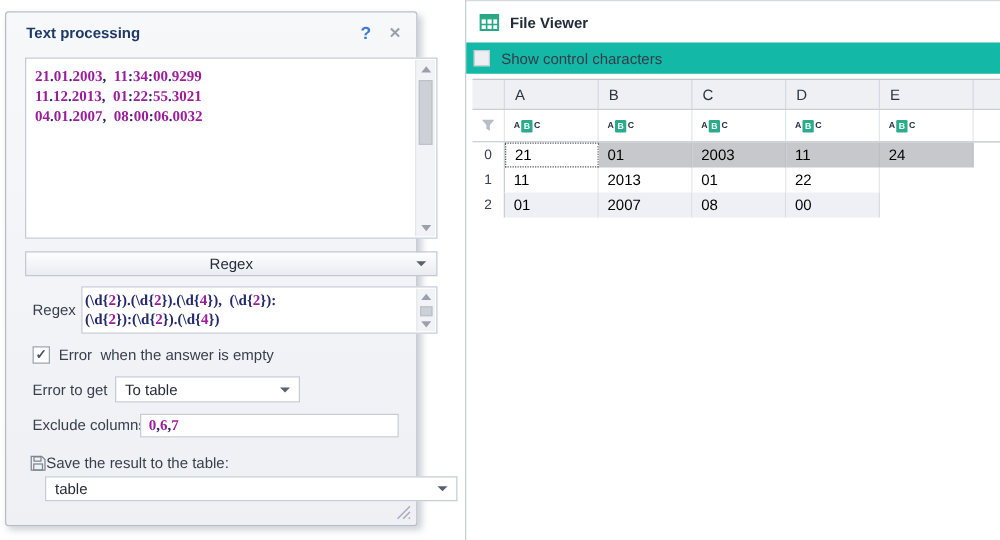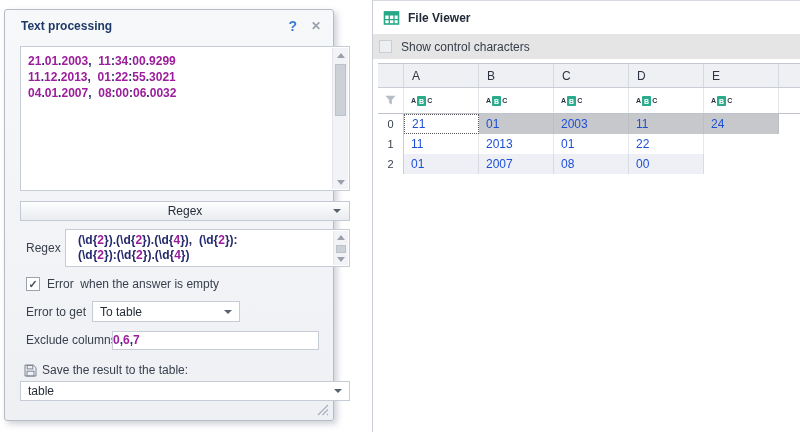--- a/index.html
+++ b/index.html
@@ -10,92 +10,92 @@
     border:1px solid #b6bcc6; border-radius:3px;
     background:linear-gradient(180deg,#f7f8fa 0%,#eef0f4 100%);
     box-shadow:3px 3px 6px rgba(110,120,140,.35); }
   .d-titlebar { position:absolute; left:0; top:0; right:0; height:30px; display:flex; align-items:center; padding:2px 12px 0 16px; }
   .d-title { flex:1; font-size:12px; font-weight:bold; color:#1f3a68; }
   .d-help { font-size:14px; font-weight:bold; color:#3b7bd4; margin-right:14px; cursor:default; }
   .d-close { font-size:12px; color:#97a0ac; font-weight:bold; cursor:default; }
 
   .d-textarea { position:absolute; left:15px; top:36px; width:330px; height:145px; background:#fff; border:1px solid #c6ccd6; }
   .ta-text { position:absolute; left:7px; top:6px; right:20px; }
-  .mono { font-family:Liberation Sans, sans-serif; font-size:12px; font-weight:bold; white-space:pre; line-height:16px; }
+  .mono { font-family:Liberation Serif, serif; font-size:12px; font-weight:bold; white-space:pre; line-height:16px; }
   .cD { color:#9b1d9b; } .cS { color:#23296b; }
 
   .sb { position:absolute; top:1px; bottom:1px; right:1px; width:16px; background:#f2f3f6; border-left:1px solid #e3e6eb; }
   .sb-btn { position:absolute; left:0; right:0; height:14px; display:flex; align-items:center; justify-content:center; }
   .sb-up { top:0; } .sb-dn { bottom:0; }
   .tri-up { width:0; height:0; border-left:4px solid transparent; border-right:4px solid transparent; border-bottom:5px solid #9aa1ad; }
   .tri-dn { width:0; height:0; border-left:4px solid transparent; border-right:4px solid transparent; border-top:5px solid #9aa1ad; }
   .sb-thumb { position:absolute; left:2px; right:2px; background:#ccd0d7; border:1px solid #bcc1ca; }
   .d-textarea .sb-thumb { top:16px; height:52px; }
 
   .d-modebtn { position:absolute; left:15px; top:191px; width:330px; height:20px; border:1px solid #c3c9d3;
     background:linear-gradient(180deg,#fefefe,#e9ecf1); display:flex; align-items:center; justify-content:center;
     font-size:12px; color:#262c38; cursor:default; }
   .arr { width:0; height:0; border-left:4px solid transparent; border-right:4px solid transparent; border-top:4px solid #596070; }
   .d-modebtn .arr { position:absolute; right:8px; }
 
   .d-regexrow { position:absolute; left:15px; top:219px; width:330px; height:38px; }
   .d-regexlabel { position:absolute; left:6px; top:12px; font-size:12px; color:#39404d; }
-  .d-regexinput { position:absolute; left:45px; top:0; right:0; bottom:0; background:#fff; border:1px solid #c6ccd6; padding:3px 20px 0 12px; overflow:hidden; }
+  .d-regexinput { position:absolute; left:45px; top:0; right:0; bottom:0; background:#fff; border:1px solid #c6ccd6; padding:3px 20px 0 2px; overflow:hidden; }
   .d-regexinput .mono { line-height:15px; }
   .sb-mini { position:absolute; top:1px; bottom:1px; right:1px; width:15px; background:#f2f3f6; }
   .sb-mini .sb-btn { height:12px; }
   .sb-mini .sb-thumb { top:14px; height:8px; }
 
   .checkbox { width:14px; height:14px; background:#fff; border:1px solid #9ba3b1; display:flex; align-items:center; justify-content:center;
     font-size:11px; font-weight:bold; color:#4a5260; line-height:1; }
   .d-checkrow { position:absolute; left:21px; top:267px; display:flex; align-items:center; gap:7px; }
   .lbl { font-size:12px; color:#39404d; white-space:pre; }
 
   .d-wtgrow { position:absolute; left:21px; top:291px; height:21px; display:flex; align-items:center; }
   .d-wtgrow .lbl { width:66px; }
   .selectbox { position:relative; height:21px; background:#fff; border:1px solid #c6ccd6; display:flex; align-items:center;
     padding-left:7px; font-size:12px; color:#262c38; cursor:default; }
   .selectbox .arr { position:absolute; right:7px; }
   .sel-wtg { width:148px; }
 
   .d-exclrow { position:absolute; left:21px; top:320px; right:14px; height:20px; display:flex; align-items:center; }
   .d-exclrow .lbl { width:86px; }
-  .inputbox { flex:1; height:19px; background:#fff; border:1px solid #c6ccd6; display:flex; align-items:center; }
-
-  .d-saverow { position:absolute; left:19px; top:353px; display:flex; align-items:center; gap:5px; }
-  .d-tablesel { position:absolute; left:15px; top:371px; width:330px; height:20px; }
+  .inputbox { flex:1; height:19px; background:#fff; border:1px solid #c6ccd6; display:flex; align-items:center; padding-left:6px; }
+
+  .d-saverow { position:absolute; left:19px; top:353px; display:flex; align-items:center; gap:0; }
+  .d-tablesel { position:absolute; left:31px; top:371px; width:330px; height:20px; }
   .grip { position:absolute; right:4px; bottom:4px; }
 
   
   .viewer { position:absolute; left:372px; top:0; width:428px; height:432px; background:#fff;
     border-left:1px solid #c9cdd5; border-top:1px solid #d6d9df; }
   .v-title { height:33px; display:flex; align-items:center; gap:8px; padding-left:10px; }
   .v-title-text { font-size:12px; font-weight:bold; color:#222b38; }
-  .v-checkrow { height:25px; background:#e5e5e5; display:flex; align-items:center; gap:9px; padding-left:6px; }
+  .v-checkrow { height:25px; background:#14b8a6; display:flex; align-items:center; gap:9px; padding-left:6px; }
   .v-checkrow .checkbox { width:13px; height:13px; background:#edeff3; border:1px solid #c9ced6; }
   .v-checkrow .lbl { color:#353c49; }
 
   .v-table { position:absolute; left:5px; top:62px; right:0; }
   .vrow { display:grid; grid-template-columns:26px repeat(5,75px) 1fr; }
   .v-head { height:25px; background:#eef0f4; border-top:1px solid #c3c7cf; border-bottom:1px solid #c9cdd5; }
   .v-head .cell { border-right:1px solid #d5d9e0; display:flex; align-items:center; padding-left:8px; font-size:12px; color:#2e3540; }
   .v-head .cell:first-child { border-right:1px solid #d5d9e0; }
   .v-head .filler { border-right:none; }
   .v-filter { height:26px; background:#fff; border-bottom:1px solid #bfc3cb; }
   .v-filter .cell { border-right:1px solid #e3e6eb; display:flex; align-items:center; padding-left:7px; }
   .v-filter .cell:first-child { justify-content:center; padding-left:0; }
   .v-filter .filler { border-right:none; }
 
   .abc { display:inline-flex; align-items:center; gap:1px; }
   .abc i { font-style:normal; font-weight:bold; font-size:7px; color:#2a3140; }
   .abc b { background:#2aab8c; color:#fff; font-size:7px; font-weight:bold; padding:2px 2px 1px; border-radius:1px; line-height:1; }
 
   .v-drow { height:20px; }
   .v-drow .rownum { display:flex; align-items:center; justify-content:center; font-size:11px; color:#3a404c; background:#fff; border-right:1px solid #c9cdd5; }
-  .v-drow .cell { display:flex; align-items:center; padding-left:7px; font-size:12px; color:#1d4ed8; border-right:1px solid rgba(160,168,180,.28); }
+  .v-drow .cell { display:flex; align-items:center; padding-left:7px; font-size:12px; color:#000000; border-right:1px solid rgba(160,168,180,.28); }
   .v-drow .filler { border-right:none; }
   .row-sel .cell { background:#c7c8cb; }
   .row-alt .cell { background:#eef0f5; }
   .row-sel .filler, .row-alt .filler { background:transparent; }
   .cell.focused { background:#fff !important; border:1px dotted #5a5a5a !important; }
 </style>
 </head>
 <body>
 
 <div class="dialog">

